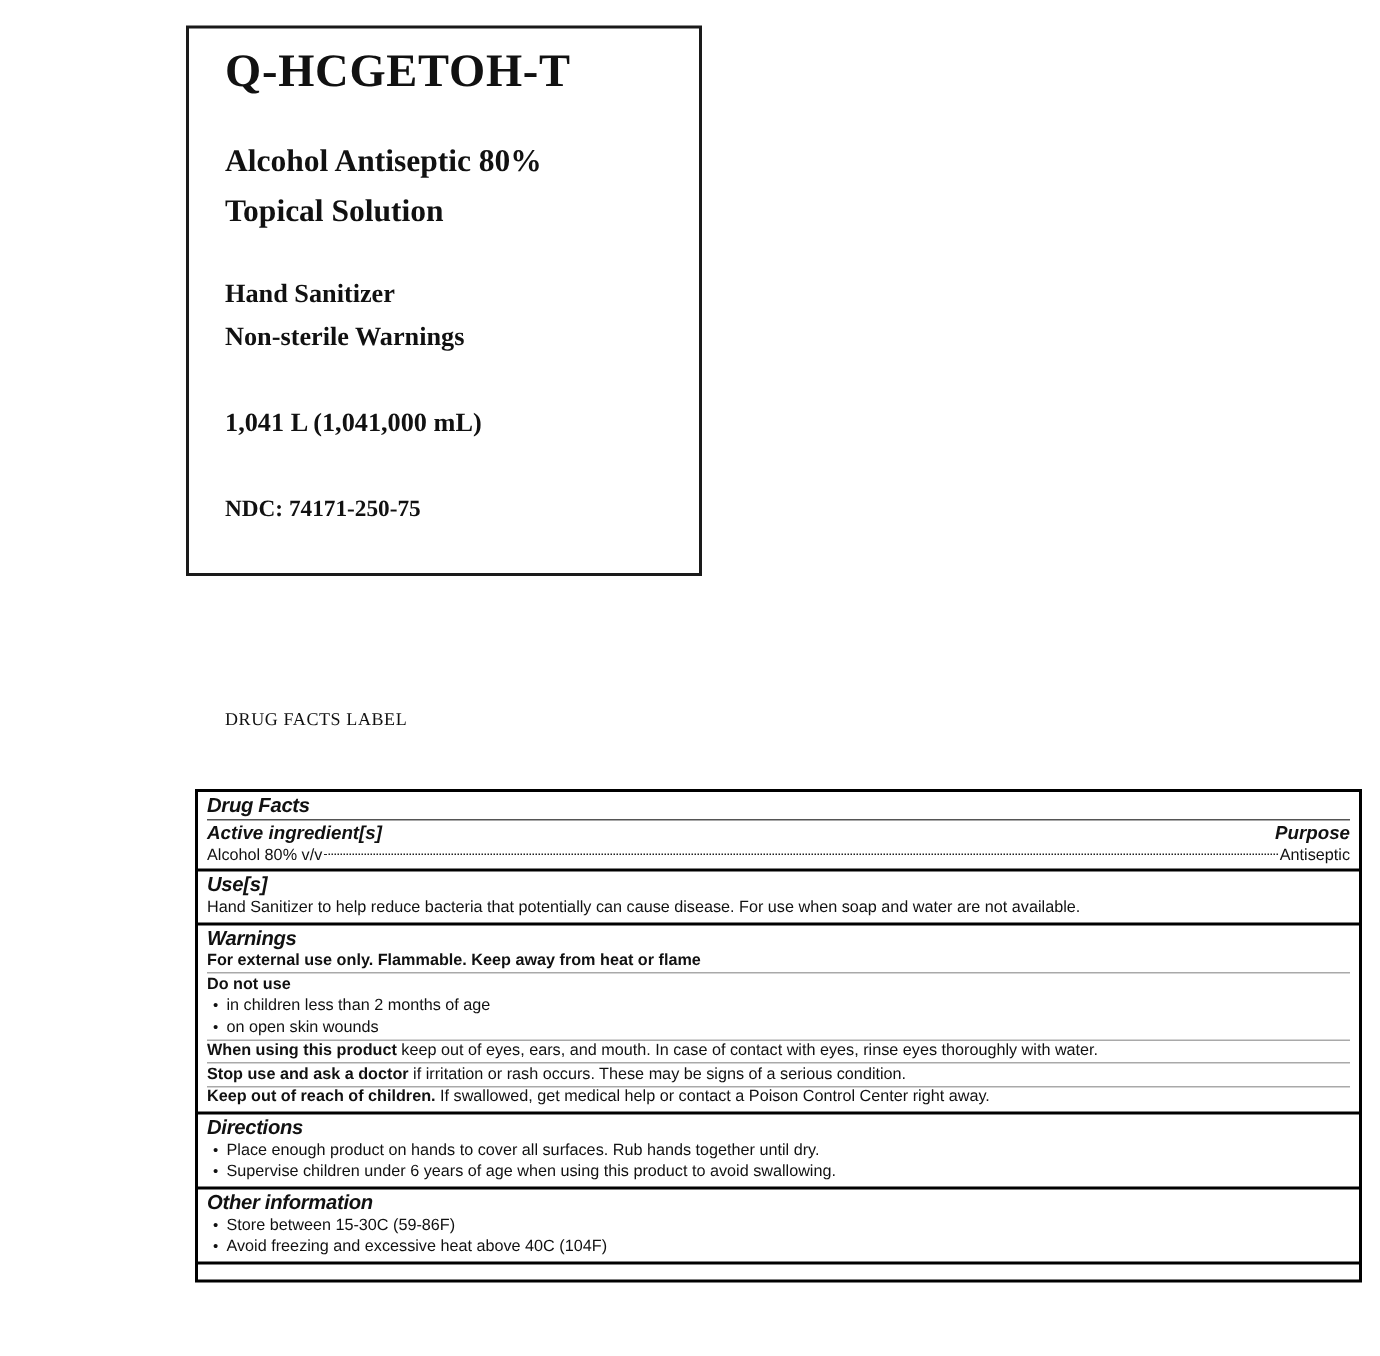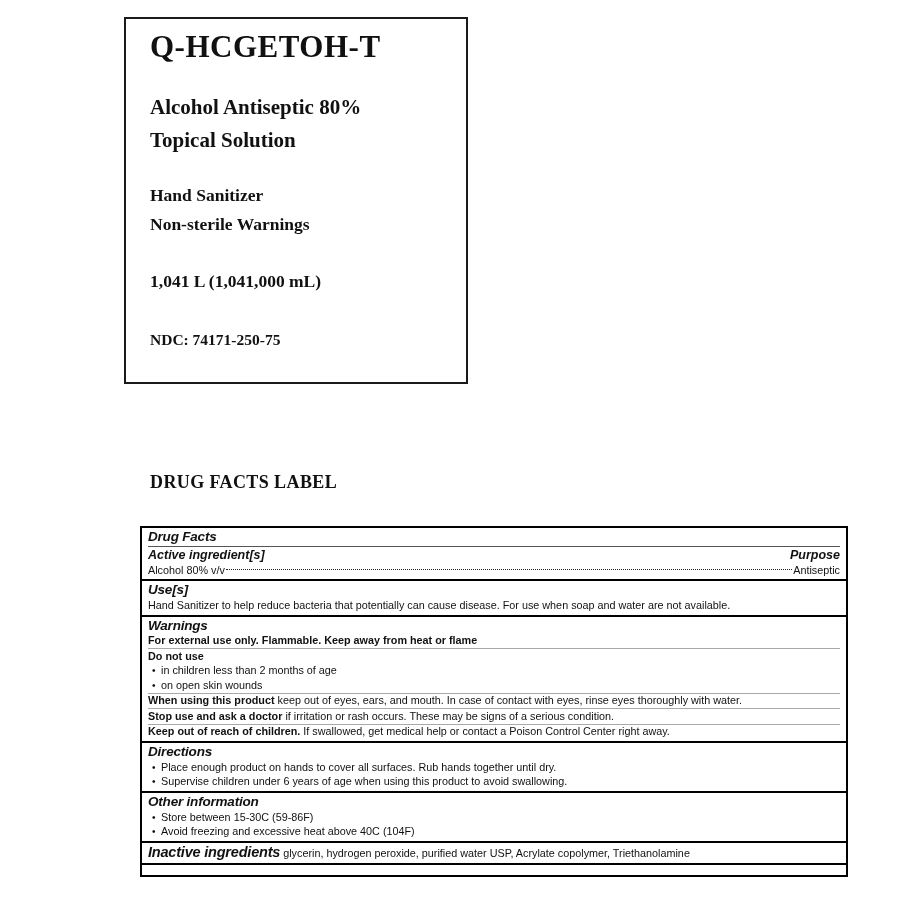--- a/index.html
+++ b/index.html
@@ -22,26 +22,26 @@
   .pb-title { margin-top: 10px; font-size: 31px; line-height: 36px; letter-spacing: 0.5px; }
   .pb-subtitle { margin-top: 26px; font-size: 21px; line-height: 33px; }
   .pb-type { margin-top: 24px; font-size: 17.5px; line-height: 29px; }
   .pb-volume { margin-top: 30px; font-size: 17.5px; line-height: 24px; }
   .pb-ndc { margin-top: 37px; font-size: 15.5px; line-height: 20px; }
 
   
   .df-heading {
     position: absolute; left: 150px; top: 472px;
     font-family: "Liberation Serif", serif;
-    font-weight: bold; font-size: 18px; letter-spacing: 0.4px; color: #111;
+    font-weight: normal; font-size: 12px; letter-spacing: 0.4px; color: #111;
   }
 
   
   .df-table {
-    position: absolute; left: 140px; top: 526px; width: 708px;
+    position: absolute; left: 130px; top: 526px; width: 778px;
     border: 2.5px solid #000; box-sizing: border-box;
     background: #fff;
     font-size: 10.8px; line-height: 13.5px; color: #111;
   }
   .df-section { border-top: 2.5px solid #000; padding: 1px 6px 2px 6px; }
   .df-section.first { border-top: none; }
   .df-h {
     font-style: italic; font-weight: bold;
     font-size: 13.5px; line-height: 16px; letter-spacing: -0.2px;
   }
@@ -123,20 +123,15 @@
     <div class="bullet-row">Place enough product on hands to cover all surfaces. Rub hands together until dry.</div>
     <div class="bullet-row">Supervise children under 6 years of age when using this product to avoid swallowing.</div>
   </div>
 
   <div class="df-section">
     <div class="df-h">Other information</div>
     <div class="bullet-row">Store between 15-30C (59-86F)</div>
     <div class="bullet-row">Avoid freezing and excessive heat above 40C (104F)</div>
   </div>
 
-  <div class="df-section">
-    <div class="inactive-row">
-      <span class="df-h">Inactive ingredients</span><span> glycerin, hydrogen peroxide, purified water USP, Acrylate copolymer, Triethanolamine</span>
-    </div>
-  </div>
 
   <div class="empty-band"></div>
 </div>
 
 </body></html>

